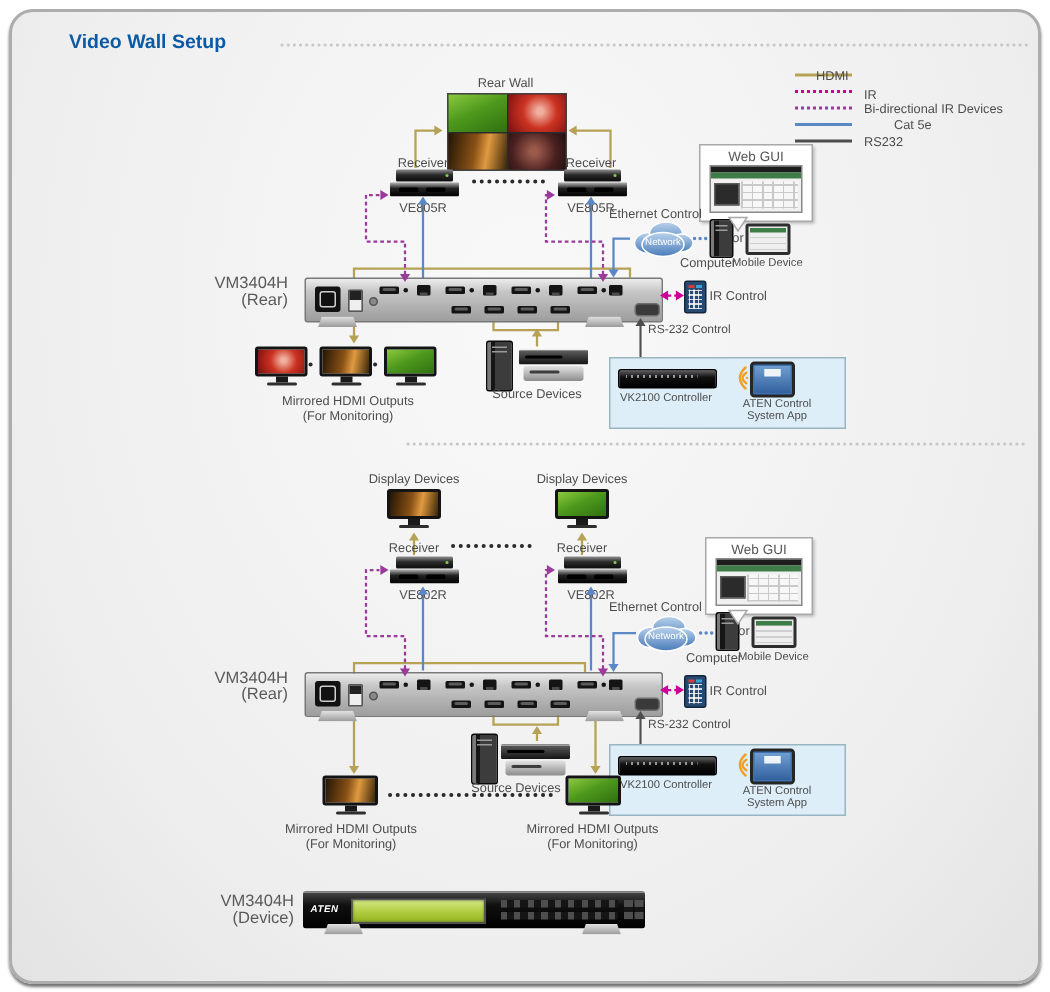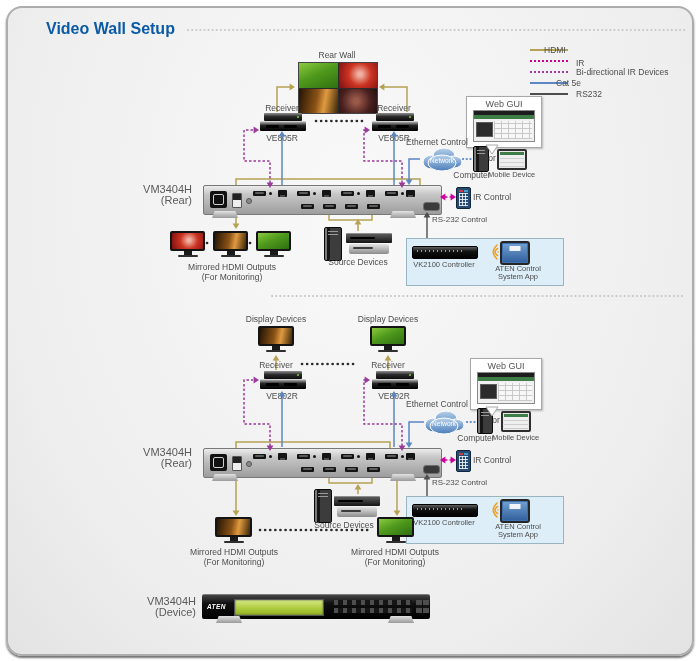--- a/index.html
+++ b/index.html
@@ -4,21 +4,21 @@
 <style>
   html,body{margin:0;padding:0;background:#fff;font-family:"Liberation Sans",sans-serif;}
   #stage{position:relative;width:700px;height:661px;background:#fff;overflow:hidden;}
   .frame{position:absolute;left:6px;top:6px;width:684px;height:646px;border:2px solid #adadad;
          border-radius:16px;background:radial-gradient(ellipse at 50% 30%, #f9f9f9 0%, #eeeeee 70%, #e3e3e3 100%);
          box-shadow:0 2px 2px rgba(0,0,0,.55);}
   svg.layer{position:absolute;left:0;top:0;width:700px;height:661px;}
   .z1{z-index:1}.z3{z-index:3}
   .lbl{position:absolute;font-size:8.5px;color:#4d4d4d;text-align:center;white-space:nowrap;line-height:10px;z-index:3;}
   .lbl-left{text-align:left;}
-  .sec-title{position:absolute;font-size:16px;font-weight:bold;color:#0b5aa5;white-space:nowrap;z-index:3;}
+  .sec-title{position:absolute;font-size:13px;font-weight:bold;color:#0b5aa5;white-space:nowrap;z-index:3;}
   .vm-lbl{position:absolute;font-size:11px;color:#5a5a5a;text-align:right;line-height:11px;white-space:nowrap;z-index:3;}
   
   .tv{position:absolute;height:27px;z-index:2;}
   .scr{position:absolute;left:0;right:0;top:0;bottom:7px;border:2px solid #141414;border-radius:2px;}
   .stand{position:absolute;bottom:3px;left:50%;width:8px;height:4px;transform:translateX(-50%);background:#1a1a1a;}
   .base{position:absolute;bottom:1px;left:50%;width:20px;height:2px;transform:translateX(-50%);background:#2e2e2e;border-radius:1px;}
   .sc-green{background:linear-gradient(155deg,#8cc93e,#4f9a1d 45%,#2f7010);}
   .sc-red{background:radial-gradient(circle at 55% 45%, #f0b0a0 8%, #cc3322 45%, #7a0f0f);}
   .sc-orange{background:linear-gradient(100deg,#241505,#8a5216 45%,#e09a40 65%,#3a2508);}
   .sc-dark{background:radial-gradient(circle at 45% 50%, #9a5a4a 10%, #4a2020 60%, #241010);}
@@ -154,21 +154,21 @@
   <div class="sec-title" style="left:46px;top:20px;">Video Wall Setup</div>
 
   <div>
     <div class="leg-line leg-solid" style="left: 530px; top: 49px; border-top-color: rgb(181, 162, 84);"></div>
     <div class="lbl lbl-left" style="left:544px;top:45px;">HDMI</div>
     <div class="leg-line leg-dot" style="left: 530px; top: 60px; border-top-color: rgb(204, 0, 153);"></div>
     <div class="lbl lbl-left" style="left:576px;top:58px;">IR</div>
     <div class="leg-line leg-dot" style="left: 530px; top: 71px; border-top-color: rgb(154, 58, 154);"></div>
     <div class="lbl lbl-left" style="left:576px;top:67px;">Bi-directional IR Devices</div>
     <div class="leg-line leg-solid" style="left: 530px; top: 82px; border-top-color: rgb(91, 135, 197);"></div>
-    <div class="lbl lbl-left" style="left:556px;top:78px;">Cat 5e</div>
+    <div class="lbl lbl-left" style="left:596px;top:78px;">Cat 5e</div>
     <div class="leg-line leg-solid" style="left: 530px; top: 93px; border-top-color: rgb(77, 77, 77);"></div>
     <div class="lbl lbl-left" style="left:576px;top:89px;">RS232</div>
   </div>
 
   <div class="lbl" style="left:298px;top:50px;width:78px;">Rear Wall</div>
   <div class="wall" style="left:298px;top:62px;width:78px;height:50px;">
     <div class="sc-green"></div>
     <div class="sc-red"></div>
     <div class="sc-orange"></div>
     <div class="sc-dark"></div>

